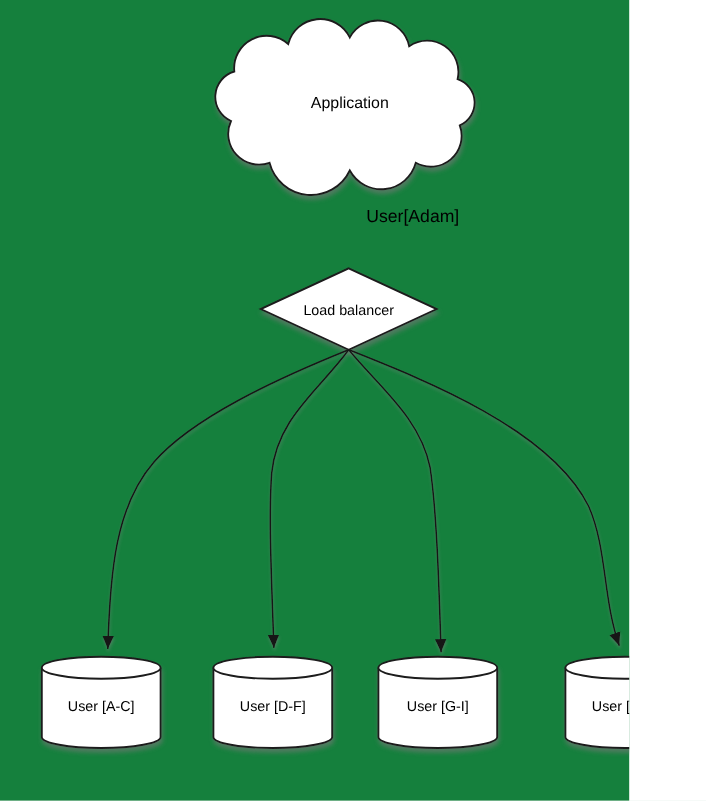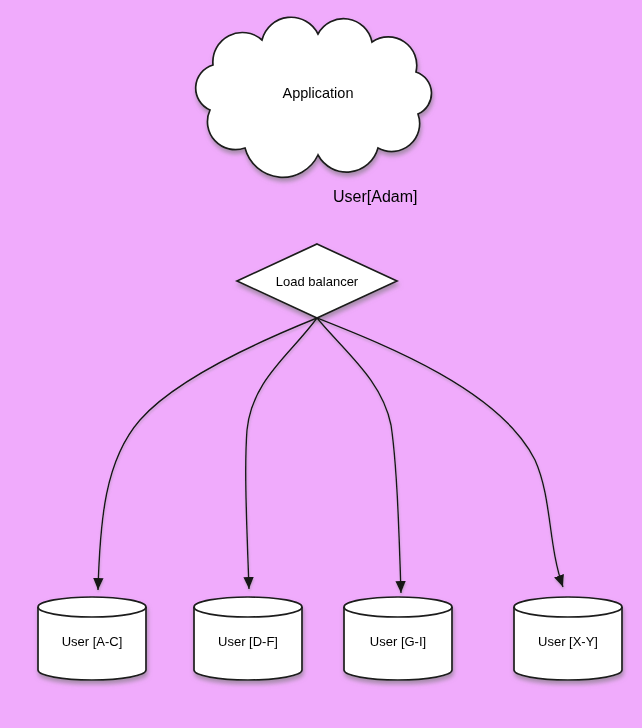--- a/index.html
+++ b/index.html
@@ -3,23 +3,23 @@
 <meta charset="utf-8">
 <style>
   html, body {
     margin: 0;
     padding: 0;
     background: #ffffff;
     font-family: "Liberation Sans", sans-serif;
   }
   .canvas {
     position: relative;
-    width: 642px;
+    width: 572px;
     height: 728px;
-    background: #f0abfc;
+    background: #15803d;
     overflow: hidden;
   }
   svg { display: block; }
   .shape {
     fill: #ffffff;
     stroke: #1b1b1b;
     stroke-width: 1.7;
   }
   .edge {
     fill: none;

